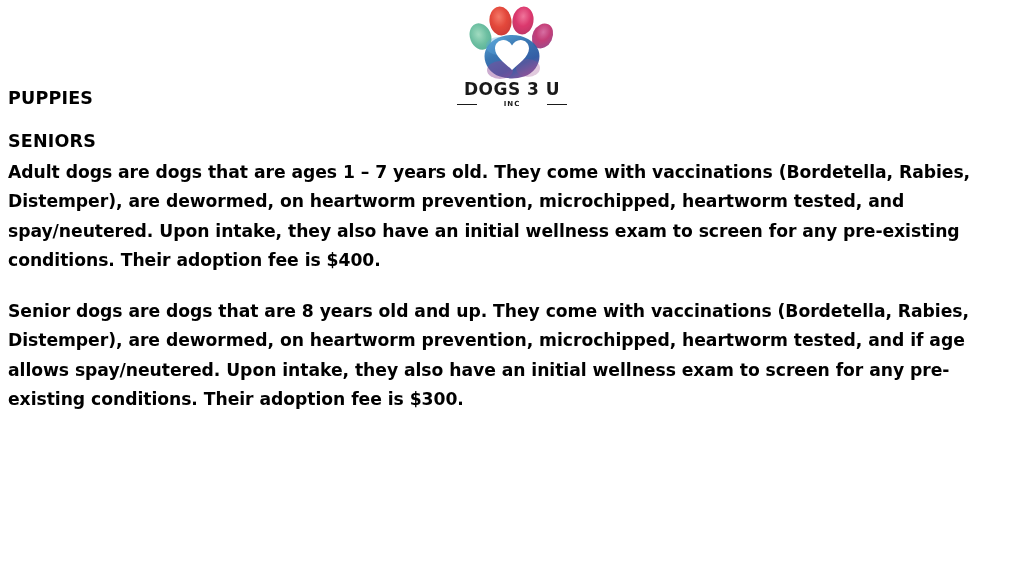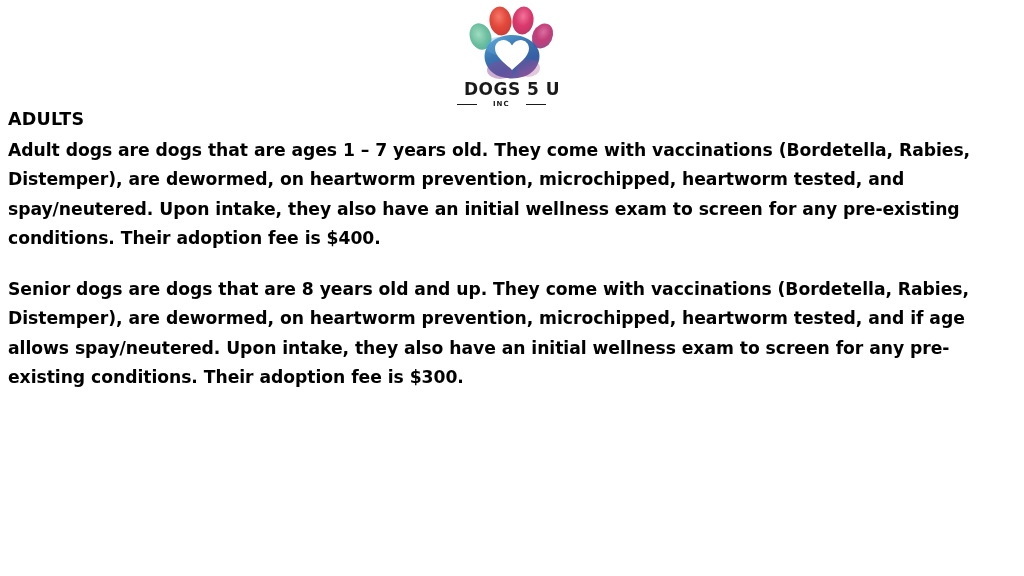--- a/index.html
+++ b/index.html
@@ -44,22 +44,22 @@
     font-family: "DejaVu Sans", sans-serif;
     font-weight: 700;
     font-size: 17px;
     letter-spacing: 0.5px;
     color: #1a1a1a;
     line-height: 1;
   }
   .logo-sub {
     display: flex;
     align-items: center;
-    justify-content: flex-start;
-    gap: 16px;
+    justify-content: space-between;
+    gap: 8px;
     margin-top: 3px;
   }
   .logo-rule {
     display: block;
     width: 20px;
     height: 1.5px;
     background: #1a1a1a;
   }
   .logo-inc {
     font-family: "DejaVu Sans", sans-serif;
@@ -161,36 +161,37 @@
                  C 76 56, 70 69, 58 72.5
                  C 50 75, 42 75, 34 72.5
                  C 22 69, 16 56, 19.5 46.5
                  C 23 37, 34 31, 46 31 Z" fill="url(#gPad)" opacity="0.95"></path>
         <ellipse cx="34" cy="66" rx="13" ry="9" fill="#8f4a96" opacity="0.45"></ellipse>
         <ellipse cx="62" cy="64" rx="12" ry="9" fill="#9b4f93" opacity="0.30"></ellipse>
         <ellipse cx="32" cy="42" rx="12" ry="9" fill="#59a7dc" opacity="0.35"></ellipse>
       </g>
     </svg>
 
-    <div class="logo-wordmark">DOGS 5 U</div>
+    <div class="logo-wordmark">DOGS 3 U</div>
 
     <div class="logo-sub">
       <span class="logo-rule"></span>
       <span class="logo-inc">INC</span>
       <span class="logo-rule"></span>
     </div>
   </div>
 
   <div class="content">
 
     <section class="section">
+      <h2 class="section-heading">PUPPIES</h2>
     </section>
 
     <section class="section">
-      <h2 class="section-heading">ADULTS</h2>
+      <h2 class="section-heading">SENIORS</h2>
       <p class="section-body">Adult dogs are dogs that are ages 1 – 7 years old. They come with vaccinations (Bordetella, Rabies, Distemper), are dewormed, on heartworm prevention, microchipped, heartworm tested, and spay/neutered. Upon intake, they also have an initial wellness exam to screen for any pre-existing conditions. Their adoption fee is $400.</p>
     </section>
 
     <section class="section">
       <p class="section-body">Senior dogs are dogs that are 8 years old and up. They come with vaccinations (Bordetella, Rabies, Distemper), are dewormed, on heartworm prevention, microchipped, heartworm tested, and if age allows spay/neutered. Upon intake, they also have an initial wellness exam to screen for any pre-existing conditions. Their adoption fee is $300.</p>
     </section>
 
   </div>
 </div>
 

